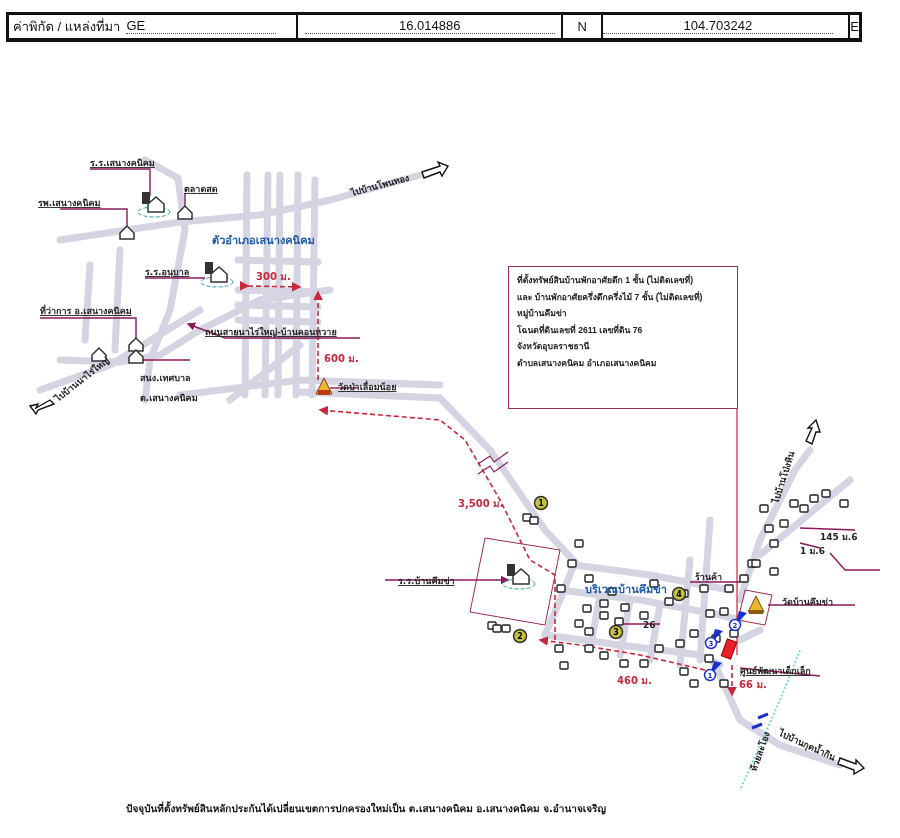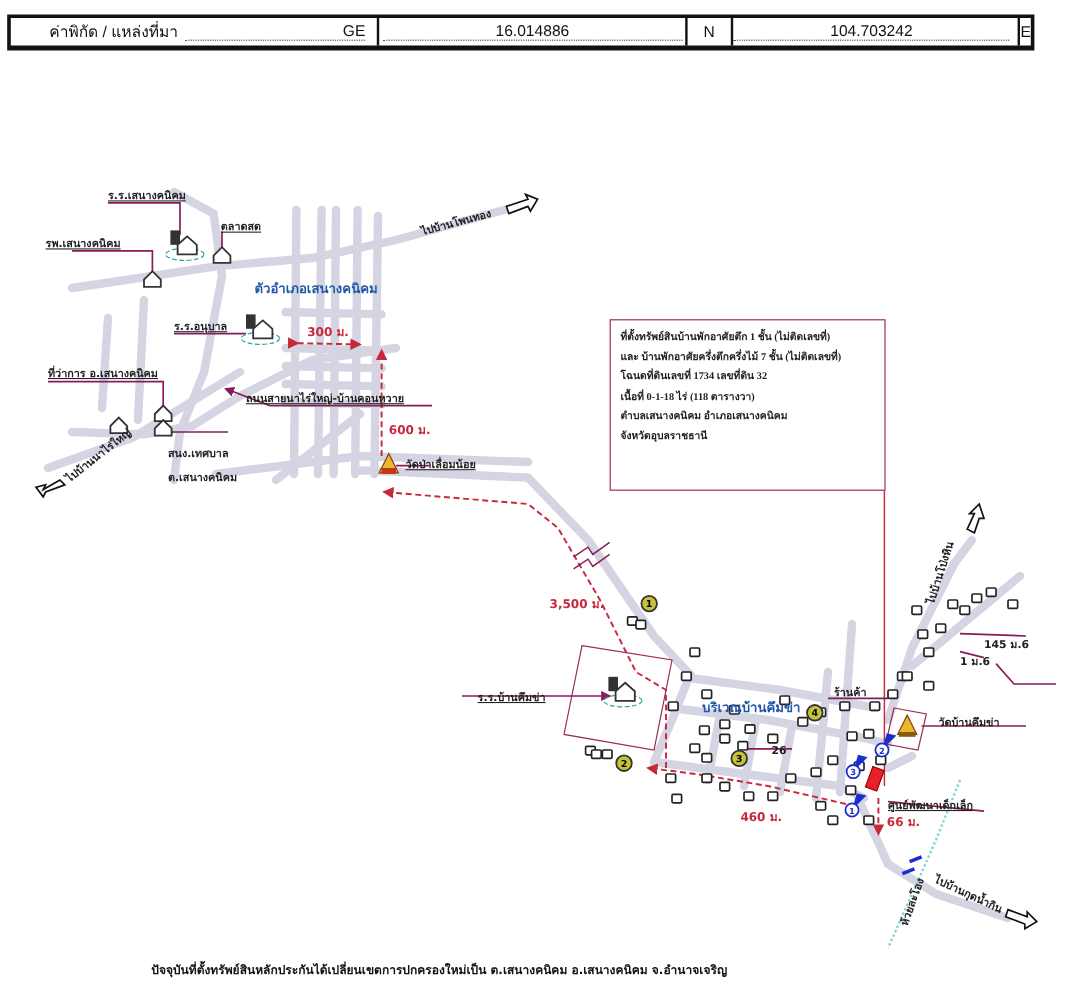--- a/index.html
+++ b/index.html
@@ -1,34 +1,34 @@
 <!DOCTYPE html>
 <html><head>
 <meta charset="utf-8">
 <style>
   html,body{margin:0;padding:0;background:#fff;}
   body{width:900px;height:838px;position:relative;overflow:hidden;font-family:"DejaVu Sans",sans-serif;}
-  .hdr{position:absolute;left:6px;top:12px;width:856px;height:30px;border:3px solid #111;border-bottom-width:4px;display:flex;box-sizing:border-box;font-family:"Liberation Sans",sans-serif;font-size:13px;color:#111;padding-left:28px;}
+  .hdr{position:absolute;left:6px;top:12px;width:856px;height:30px;border:3px solid #111;border-bottom-width:4px;display:flex;box-sizing:border-box;font-family:"Liberation Sans",sans-serif;font-size:13px;color:#111;}
   .hdr .cell{border-right:2px solid #111;display:flex;align-items:center;position:relative;box-sizing:border-box;}
   .hdr .cell:last-child{border-right:none;}
   .c1{width:292px;padding-left:4px;}
   .c2{width:268px;justify-content:center;}
   .c3{width:40px;justify-content:center;}
   .c4{width:250px;justify-content:flex-start;}
   .c5{flex:1;justify-content:center;}
   .uline{border-bottom:1px dotted #555;display:inline-block;text-align:center;line-height:14px;}
-  .c1 .uline{width:150px;text-align:right;margin-left:6px;}
+  .c1 .uline{width:150px;text-align:left;margin-left:6px;}
   .c2 .uline{width:250px;}
   .c4 .uline{width:230px;}
   svg{position:absolute;left:0;top:0;}
   .lbl{font-family:"DejaVu Sans",sans-serif;font-weight:bold;font-size:9px;fill:#222;}
   .lbl-u{text-decoration:underline;}
   .blue{fill:#1f58a8;font-size:11px;font-weight:bold;}
   .dist{fill:#c8283c;font-weight:bold;font-size:10px;font-family:"DejaVu Sans",sans-serif;}
-  .info{position:absolute;left:508px;top:266px;width:230px;height:143px;border:1px solid #9c2d55;box-sizing:border-box;padding:5px 8px;font-family:Liberation Serif, serif;font-weight:bold;font-size:8.6px;line-height:16.6px;color:#222;}
+  .info{position:absolute;left:508px;top:266px;width:230px;height:143px;border:1px solid #9c2d55;box-sizing:border-box;padding:5px 8px;font-family:Liberation Sans, sans-serif;font-weight:bold;font-size:8.6px;line-height:16.6px;color:#222;}
   .info div{white-space:nowrap;}
   .footer{position:absolute;left:0;width:732px;top:801px;text-align:center;font-family:"DejaVu Sans",sans-serif;font-weight:bold;font-size:10px;color:#111;}
 </style>
 </head>
 <body>
 
 <div class="hdr">
   <div class="cell c1">
     <span>ค่าพิกัด / แหล่งที่มา</span>
     <span class="uline">GE</span>
@@ -303,19 +303,19 @@
     <text class="dist" x="324" y="362">600 ม.</text>
     <text class="dist" x="458" y="507">3,500 ม.</text>
     <text class="dist" x="617" y="684">460 ม.</text>
     <text class="dist" x="739" y="688">66 ม.</text>
   </g>
 </svg>
 
 <div class="info" id="infobox">
     <div>ที่ตั้งทรัพย์สินบ้านพักอาศัยตึก 1 ชั้น (ไม่ติดเลขที่)</div>
     <div>และ บ้านพักอาศัยครึ่งตึกครึ่งไม้ 7 ชั้น (ไม่ติดเลขที่)</div>
-    <div>โฉนดที่ดินเลขที่   1734   เลขที่ดิน  32</div>
-    <div>เนื้อที่   0-1-18  ไร่  (118  ตารางวา)</div>
+    <div>หมู่บ้านคึมข่า</div>
+    <div>โฉนดที่ดินเลขที่   2611   เลขที่ดิน  76</div>
+    <div>จังหวัดอุบลราชธานี</div>
     <div>ตำบลเสนางคนิคม   อำเภอเสนางคนิคม</div>
-    <div>จังหวัดอุบลราชธานี</div>
   </div>
 
 <div class="footer">ปัจจุบันที่ตั้งทรัพย์สินหลักประกันได้เปลี่ยนเขตการปกครองใหม่เป็น ต.เสนางคนิคม อ.เสนางคนิคม จ.อำนาจเจริญ</div>
 
 </body></html>

